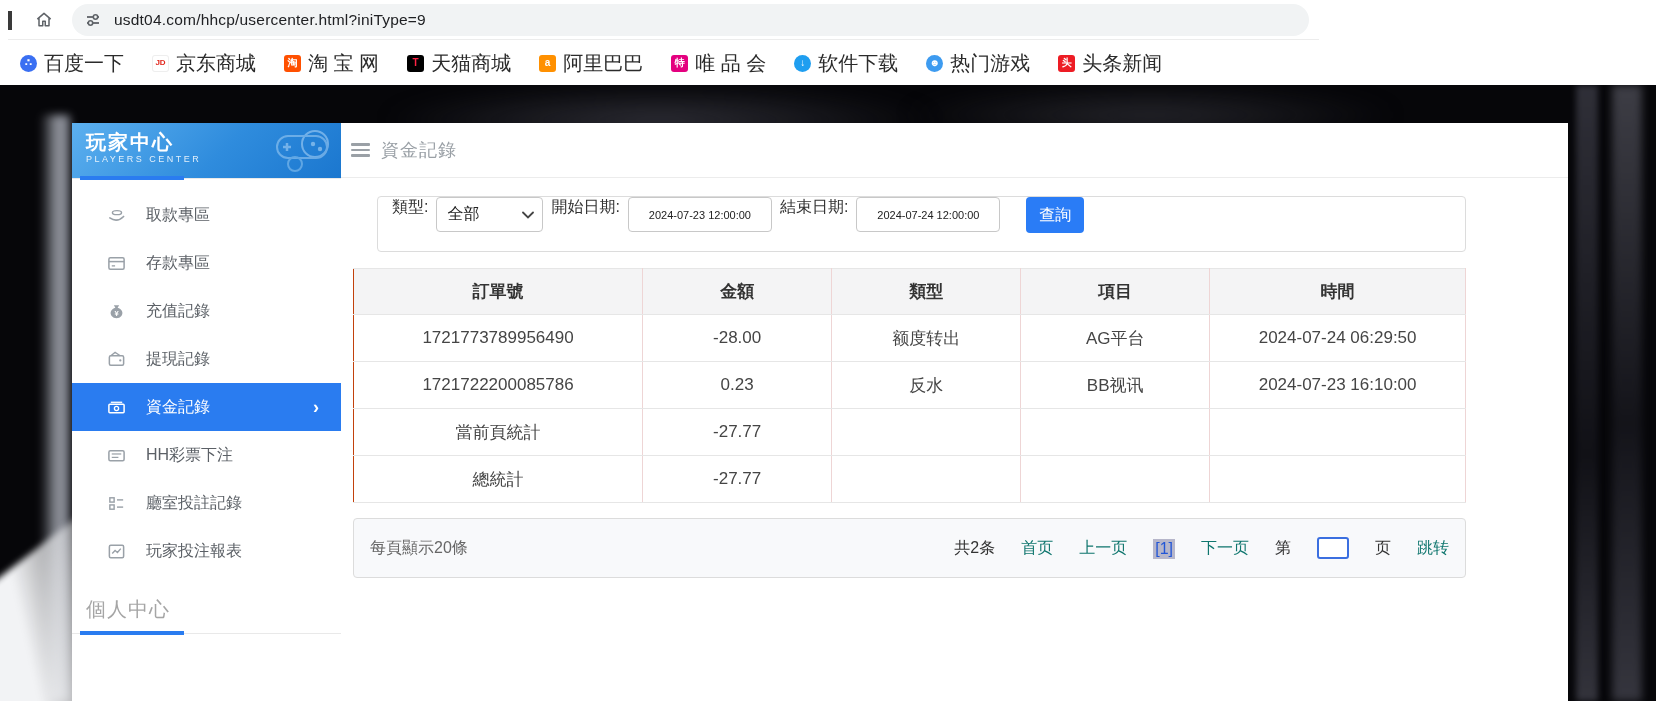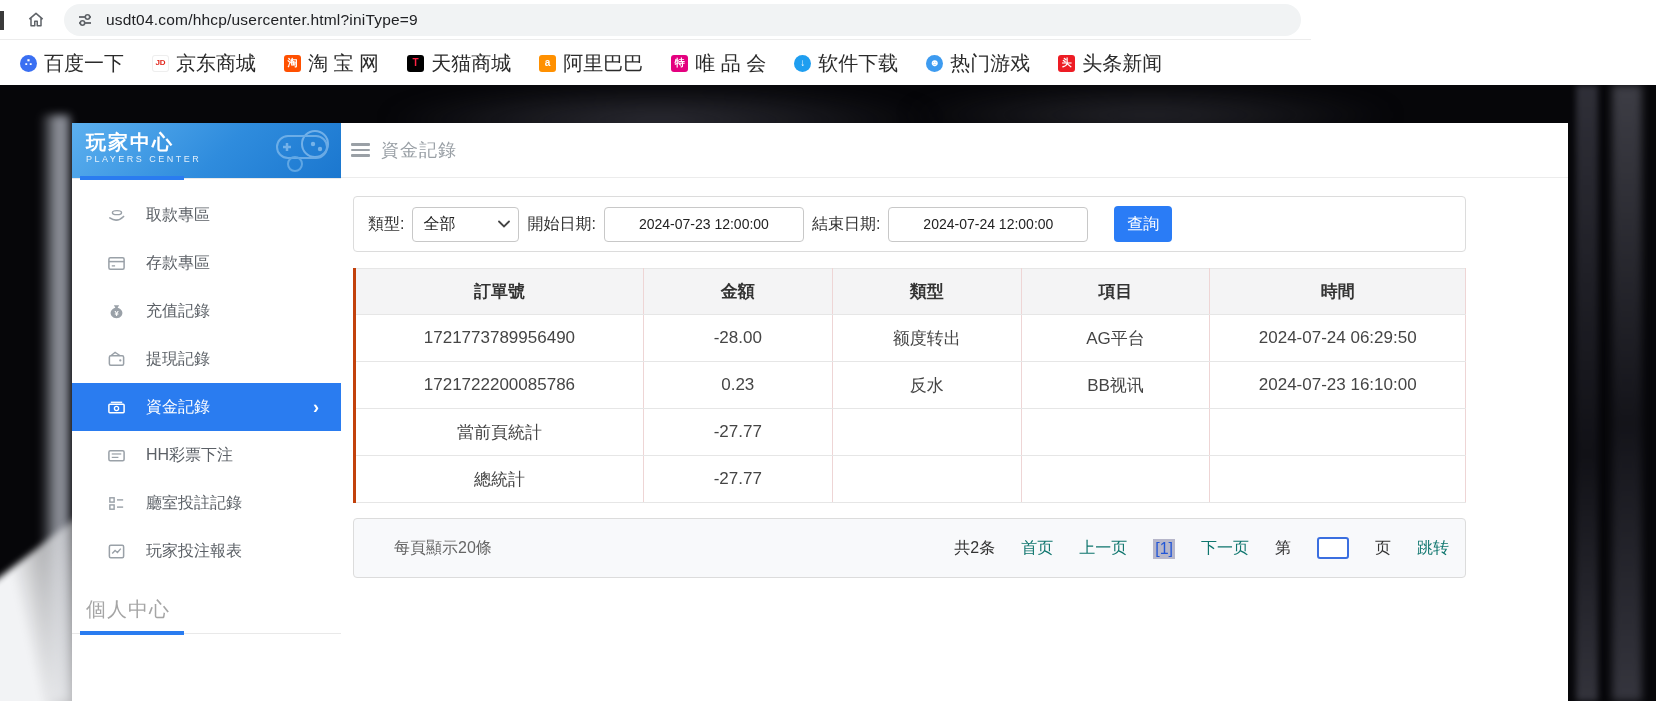--- a/index.html
+++ b/index.html
@@ -1,20 +1,20 @@
 <!DOCTYPE html>
 <html><head>
 <meta charset="utf-8">
 <style>
   * { margin:0; padding:0; box-sizing:border-box; }
   html,body { width:1656px; height:701px; overflow:hidden;
     font-family:"Liberation Sans","DejaVu Sans",sans-serif; background:#fff; }
 
   
-  .browser-bar { position:absolute; left:0; top:0; width:1311px; height:40px;
+  .browser-bar { position:absolute; left:8px; top:0; width:1311px; height:40px;
     background:#fff; display:flex; align-items:center; z-index:30; border-bottom:1px solid #ececec; }
   .corner-mark { position:absolute; left:0; top:11px; width:4px; height:19px; background:#3a3a3a; }
   .home-btn { position:absolute; left:24px; top:8px; width:24px; height:24px; color:#5f6368;
     display:flex; align-items:center; justify-content:center; cursor:pointer; }
   .url-pill { position:absolute; left:64px; top:4px; right:10px; height:32px; border-radius:16px;
     background:#f1f3f4; display:flex; align-items:center; padding-left:8px; }
   .site-info-btn { width:26px; height:26px; border-radius:50%; display:flex; align-items:center;
     justify-content:center; color:#5f6368; }
   .url-text { margin-left:8px; font-size:15.5px; color:#202124; letter-spacing:.2px; }
 
@@ -60,41 +60,41 @@
 
   
   .main-panel { position:absolute; left:341px; top:123px; width:1227px; height:578px; background:#fff; z-index:10; }
   .main-header { height:55px; border-bottom:1px solid #ececec; display:flex; align-items:center; gap:11px; padding-left:10px; }
   .hamburger { width:19px; display:flex; flex-direction:column; gap:3px; cursor:pointer; }
   .hamburger i { display:block; height:2.5px; background:#9aa0a6; border-radius:1px; }
   .main-title { font-size:18px; color:#9aa0a6; letter-spacing:1px; }
   .content { padding:18px 102px 0 12px; }
 
   .filter-box { height:56px; border:1px solid #dcdcdc; border-radius:4px;
-    display:flex; align-items:center; padding-left:14px; gap:8px; }
+    display:flex; padding-left:14px; gap:8px;margin-left:24px; }
   .f-label { font-size:16px; color:#333; }
   .select-box { width:107px; height:35px; border:1px solid #c8c8c8; border-radius:4px; background:#fff;
     display:flex; align-items:center; padding:0 8px 0 10px; font-size:16px; color:#222;
     justify-content:space-between; cursor:pointer; }
-  .date-input { width:200px; height:35px; border:1px solid #c8c8c8; border-radius:4px;
-    font-size:14px; color:#222; padding:0 6px; font-family:inherit; text-align:center; }
+  .date-input { width:144px; height:35px; border:1px solid #c8c8c8; border-radius:4px;
+    font-size:11px; color:#222; padding:0 6px; font-family:inherit; text-align:center; }
   .search-btn { margin-left:18px; height:36px; padding:0 13px; background:#2a7cf6; color:#fff;
     border:none; border-radius:4px; font-size:16px; cursor:pointer; font-family:Liberation Serif, serif; }
 
   table.data-table { margin-top:16px; width:100%; border-collapse:collapse; table-layout:fixed; }
   .data-table th { background:#f4f4f5; height:46px; font-size:17px; color:#333; font-weight:bold; }
   .data-table td { height:47px; font-size:17px; color:#454545; text-align:center; background:#fff; }
   .data-table th, .data-table td { border-top:1px solid #e6e6e6; border-bottom:1px solid #e6e6e6;
     border-left:1px solid #eed5d5; border-right:1px solid #eed5d5; }
-  .data-table tr > :first-child { border-left:3px solid #c2410c;margin-top:24px; }
+  .data-table tr > :first-child { border-left:1px solid #c2410c;margin-top:24px; }
   .data-table tr > :last-child { border-right:1px solid #eed5d5; }
 
   .pagination-box { margin-top:15px; height:60px; border:1px solid #dcdcdc; border-radius:4px;
     background:#f8f9fb; display:flex; align-items:center; justify-content:space-between; padding:0 16px; }
-  .pg-left { font-size:16px; color:#666;margin-left:24px; }
+  .pg-left { font-size:16px; color:#666; }
   .pg-right { display:flex; align-items:flex-end; gap:26px; font-size:16px; color:#333; }
   .pg-link { color:#0f766e; cursor:pointer; text-decoration:none; }
   .pg-current { background:#b6b6ca; color:#2256d6; padding:1px 2px; cursor:default; }
   .jump-input { width:32px; height:22px; border:2px solid #3b6fe0; border-radius:3px; background:#fff;
     font-size:14px; text-align:center; font-family:inherit; }
 </style>
 </head>
 <body>
 
 <div class="browser-bar">

